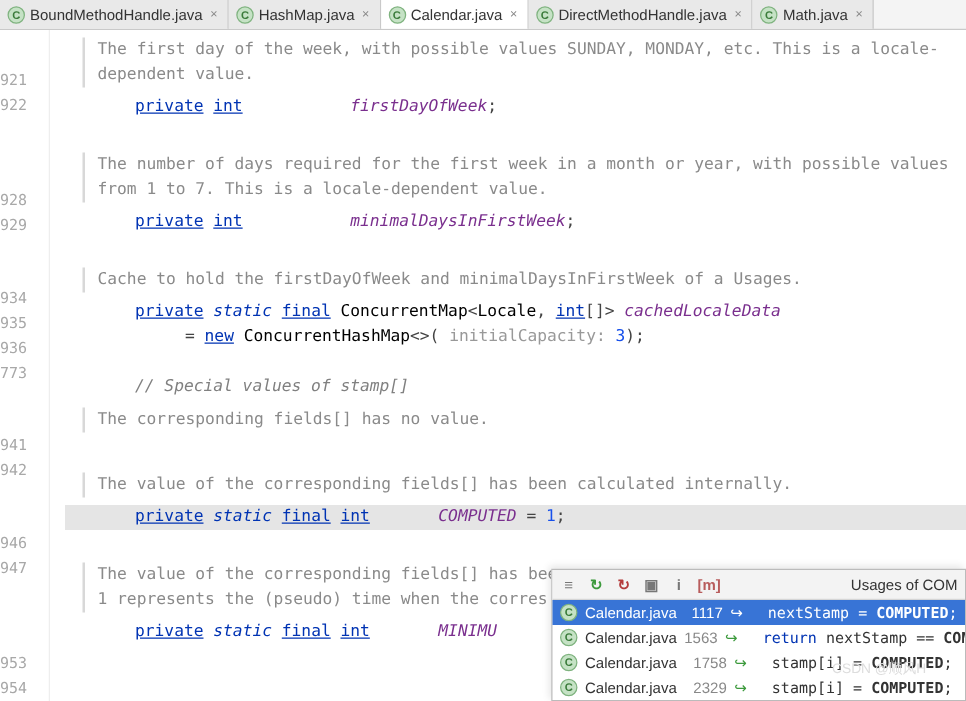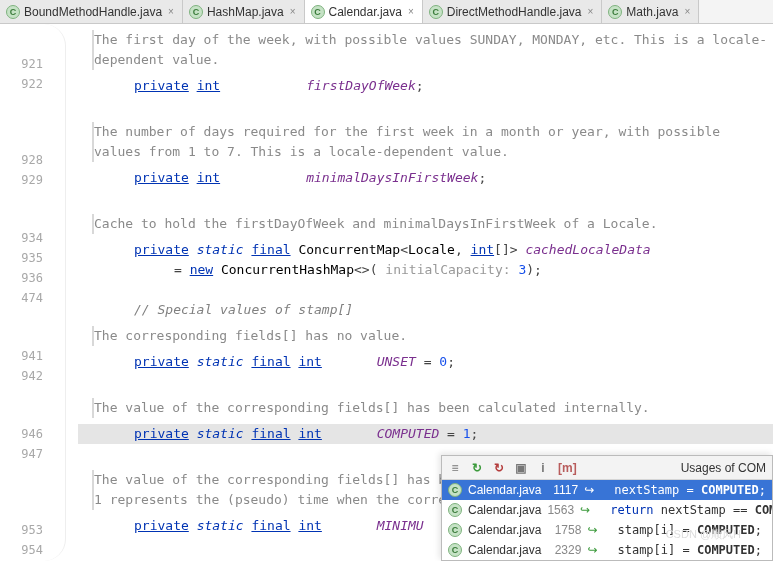--- a/index.html
+++ b/index.html
@@ -3,28 +3,28 @@
 <meta charset="utf-8">
 <style>
 * { box-sizing: border-box; margin: 0; padding: 0; }
 body { font-family: "Segoe UI", Arial, sans-serif; font-size: 12px; background: #fff; color: #333; width: 773px; height: 561px; overflow: hidden; position: relative; }
 .tabs { display: flex; height: 24px; background: #f4f4f4; border-bottom: 1px solid #c9c9c9; }
 .tab { display: flex; align-items: center; padding: 0 6px; border-right: 1px solid #c9c9c9; background: #e9e9e9; gap: 4px; cursor: pointer; font-size: 12px; color: #333; }
 .tab.active { background: #fff; }
 .tab .icon-c { width: 14px; height: 14px; display: inline-flex; align-items: center; justify-content: center; background: #c5e2c5; border-radius: 50%; font-size: 9px; color: #3a7b3a; font-weight: bold; border: 1px solid #7fb37f; }
 .tab .close { color: #888; font-size: 10px; padding: 0 2px; }
 .editor { display: flex; height: calc(100% - 24px); position: relative; }
-.gutter { width: 66px; background: #fff; text-align: right; color: #a8a8a8; font-family: Consolas, monospace; font-size: 12px; padding-right: 22px; border-right: 1px solid #eee; flex-shrink: 0; position: relative; border-radius: 22px; }
+.gutter { width: 40px; background: #fff; text-align: right; color: #a8a8a8; font-family: Consolas, monospace; font-size: 12px; padding-right: 22px; border-right: 1px solid #eee; flex-shrink: 0; position: relative; }
 .gutter .ln { height: 20px; line-height: 20px; }
 .gutter .ln.sp1 { height: 56px; }
 .gutter .ln.sp2 { height: 38px; }
 .gutter .ln.sp3 { height: 56px; }
 .code { flex: 1; font-family: Consolas, monospace; font-size: 13px; line-height: 20px; color: #444; padding-left: 12px; overflow: hidden; }
 .code-line { height: 20px; white-space: pre; }
-.doc-block { color: #8a8a8a; border-left: 2px solid #d8d8d8; margin: 6px 0 6px 14px; font-style: normal; }
+.doc-block { color: #8a8a8a; border-left: 2px solid #d8d8d8; padding-left: 10px; margin: 6px 0 6px 14px; font-style: normal; }
 .kw { color: #0033b3; text-decoration: underline; }
 .kwit { color: #0033b3; font-style: italic; }
 .type { color: #000; }
 .field { color: #7a2f8e; font-style: italic; }
 .num { color: #1750eb; }
 .const { color: #7a2f8e; font-style: italic; }
 .comment { color: #808080; font-style: italic; text-align: right; }
 .hint { color: #999; font-style: normal; }
 .hl-line { background: #e5e5e5; }
 .indent { display: inline-block; width: 56px; }
@@ -81,46 +81,45 @@
     <div class="ln" style="height:30px"></div>
     <div class="ln">921</div>
     <div class="ln">922</div>
     <div class="ln sp1"></div>
     <div class="ln">928</div>
     <div class="ln">929</div>
     <div class="ln sp2"></div>
     <div class="ln">934</div>
     <div class="ln">935</div>
     <div class="ln">936</div>
-    <div class="ln">474</div>
+    <div class="ln">773</div>
     <div class="ln sp2"></div>
     <div class="ln">941</div>
     <div class="ln">942</div>
     <div class="ln sp2"></div>
     <div class="ln">946</div>
     <div class="ln">947</div>
     <div class="ln sp3"></div>
     <div class="ln">953</div>
     <div class="ln">954</div>
   </div>
 
   <div class="code">
     <div class="doc-block">The first day of the week, with possible values SUNDAY, MONDAY, etc. This is a locale-dependent value.</div>
     <div class="code-line"><span class="indent"></span><span class="kw">private</span> <span class="kw">int</span>           <span class="field">firstDayOfWeek</span>;</div>
     <div class="code-line"></div>
     <div class="doc-block">The number of days required for the first week in a month or year, with possible values from 1 to 7. This is a locale-dependent value.</div>
     <div class="code-line"><span class="indent"></span><span class="kw">private</span> <span class="kw">int</span>           <span class="field">minimalDaysInFirstWeek</span>;</div>
     <div class="code-line"></div>
-    <div class="doc-block">Cache to hold the firstDayOfWeek and minimalDaysInFirstWeek of a Locale.</div>
+    <div class="doc-block">Cache to hold the firstDayOfWeek and minimalDaysInFirstWeek of a Usages.</div>
     <div class="code-line"><span class="indent"></span><span class="kw">private</span> <span class="kwit">static</span> <span class="kw">final</span> <span class="type">ConcurrentMap</span>&lt;<span class="type">Locale</span>, <span class="kw">int</span>[]&gt; <span class="field">cachedLocaleData</span></div>
     <div class="code-line"><span class="indent2"></span>= <span class="kw">new</span> <span class="type">ConcurrentHashMap</span>&lt;&gt;( <span class="hint">initialCapacity:</span> <span class="num">3</span>);</div>
     <div class="code-line"></div>
     <div class="code-line"><span class="indent"></span><span class="comment">// Special values of stamp[]</span></div>
     <div class="doc-block">The corresponding fields[] has no value.</div>
-    <div class="code-line"><span class="indent"></span><span class="kw">private</span> <span class="kwit">static</span> <span class="kw">final</span> <span class="kw">int</span>       <span class="const">UNSET</span> = <span class="num">0</span>;</div>
     <div class="code-line"></div>
     <div class="doc-block">The value of the corresponding fields[] has been calculated internally.</div>
     <div class="code-line hl-line"><span class="indent"></span><span class="kw">private</span> <span class="kwit">static</span> <span class="kw">final</span> <span class="kw">int</span>       <span class="const">COMPUTED</span> = <span class="num">1</span>;</div>
     <div class="code-line"></div>
     <div class="doc-block"><span>The value of the corresponding fields[] has been</span><br><span>1 represents the (pseudo) time when the corres</span></div>
     <div class="code-line"><span class="indent"></span><span class="kw">private</span> <span class="kwit">static</span> <span class="kw">final</span> <span class="kw">int</span>       <span class="const">MINIMU</span></div>
   </div>
 
   <div class="popup">
     <div class="popup-toolbar">

